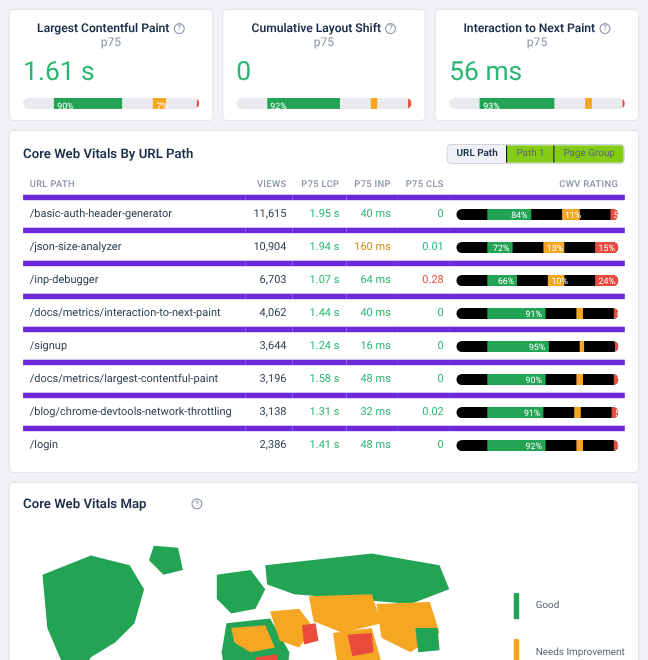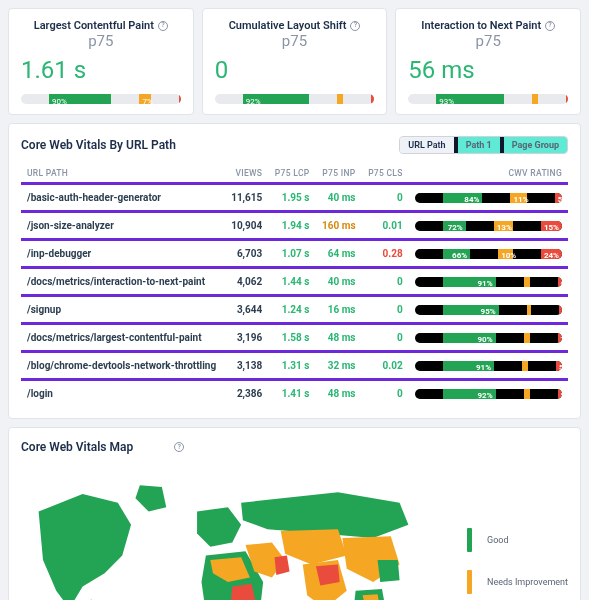--- a/index.html
+++ b/index.html
@@ -14,45 +14,45 @@
   .metric-row { display: flex; gap: 8px; margin-bottom: 8px; }
   .metric-card {
     flex: 1;
     background: #fff;
     border: 1px solid #e1e4e8;
     border-radius: 4px;
     padding: 10px 12px;
   }
   .metric-head { display: flex; justify-content: space-between; align-items: center; margin-bottom: 4px; flex-direction: column; }
   .metric-title { font-size: 11px; font-weight: 600; color: #1c2e4a; display: inline-flex; align-items: center; gap: 4px; }
-  .metric-sub { font-size: 15px; color: #8a94a6; }
+  .metric-sub { font-size: 11px; color: #8a94a6; }
   .metric-value { font-size: 24px; font-weight: 400; color: #2bb673; margin: 6px 0 10px; }
   .bar { height: 10px; border-radius: 5px; background: #e8eaed; display: flex; overflow: hidden; position: relative; }
   .seg { height: 100%; margin-left: 28px; }
   .seg.good { background: #23a455; }
   .seg.warn { background: #f5a623; }
   .seg.poor { background: #e94b3c; }
   .seg-label { font-size: 8px; color: #fff; padding: 0 3px; line-height: 10px; white-space: nowrap; }
   .panel {
     background: #fff;
     border: 1px solid #e1e4e8;
     border-radius: 4px;
     padding: 12px;
     margin-bottom: 8px;
   }
   .panel-head { display: flex; justify-content: space-between; align-items: center; margin-bottom: 10px; }
   .panel-title { font-size: 12px; font-weight: 600; color: #1c2e4a; display: inline-flex; align-items: center; gap: 4px;}
   .toggle-group { display: inline-flex; border: 1px solid #cfd4dc; border-radius: 4px; overflow: hidden; }
-  .toggle { font-size: 9px; padding: 3px 8px; background: #5eead4; color: #5a6474; border-left: 4px solid #0f172a; cursor: pointer; font-weight: bold; }
+  .toggle { font-size: 9px; padding: 3px 8px; background: #84cc16; color: #5a6474; border-left: 1px solid #0f172a; cursor: pointer; }
   .toggle:first-child { border-left: none; }
   .toggle.active { background: #eef1f5; color: #1c2e4a; font-weight: 600; }
   table { width: 100%; border-collapse: collapse; }
   th { text-align: right; font-size: 8.5px; font-weight: 500; color: #8a94a6; text-transform: uppercase; padding: 4px 6px; letter-spacing: 0.3px; }
   th.left { text-align: left; }
-  td { padding: 7px 6px; border-top: 3px solid #6d28d9; font-size: 10px; text-align: right; white-space: nowrap; font-weight: bold; }
+  td { padding: 7px 6px; border-top: 5px solid #6d28d9; font-size: 10px; text-align: right; white-space: nowrap; }
   td.left { text-align: left; color: #2c3e50; }
   td.views { color: #2c3e50; }
   td.good { color: #2bb673; }
   td.warn { color: #d68b0e; }
   td.poor { color: #e94b3c; text-align: right; }
   .rating-cell { width: 140px; }
   .rating-bar { height: 10px; border-radius: 5px; display: flex; overflow: hidden; background:#000000;align-items:flex-end; }
   .info-icon {
     display: inline-flex; width: 10px; height: 10px; border: 1px solid #8a94a6; border-radius: 50%;
     align-items: center; justify-content: center; font-size: 7px; color: #8a94a6; line-height: 1;

